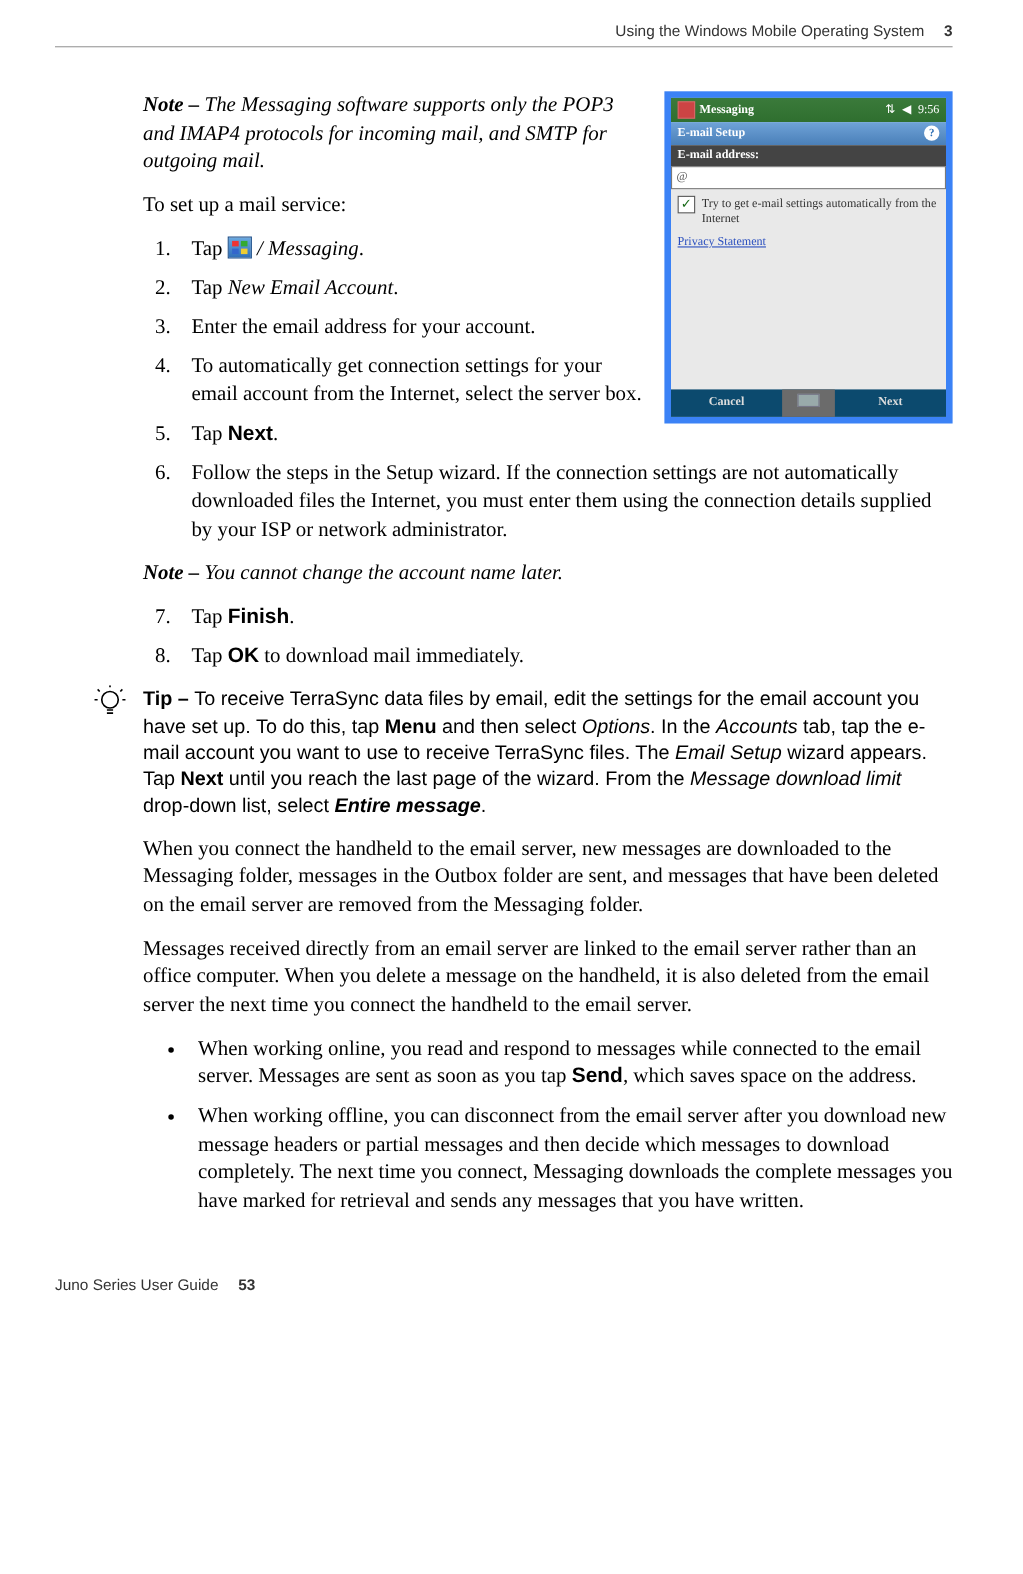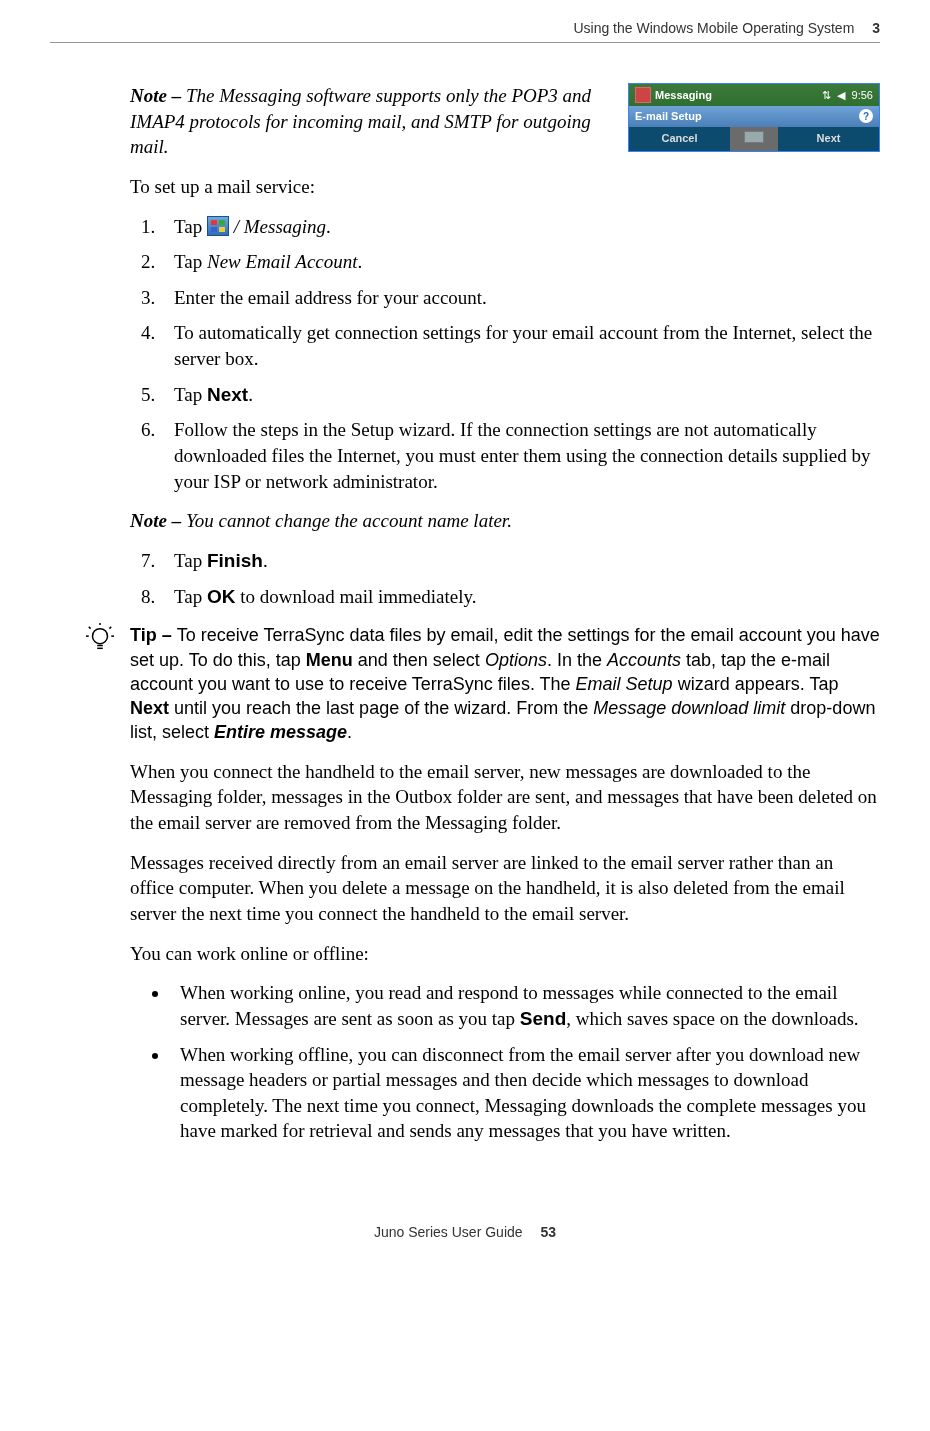--- a/index.html
+++ b/index.html
@@ -4,21 +4,21 @@
 <style>
   body {
     margin: 0;
     padding: 0;
     font-family: Georgia, 'Times New Roman', serif;
     color: #000;
     background: #fff;
     width: 930px;
   }
   .page {
-    padding: 20px 50px 30px 50px;
+    padding: 20px 64px 30px 50px;
     box-sizing: border-box;
   }
   .running-header {
     text-align: right;
     font-family: Arial, Helvetica, sans-serif;
     font-size: 14px;
     color: #333;
     padding-bottom: 6px;
     border-bottom: 1px solid #999;
     margin-bottom: 40px;
@@ -41,23 +41,23 @@
     padding-left: 30px;
   }
   ol.steps li {
     padding-left: 14px;
     margin-bottom: 10px;
   }
   .float-shot {
     float: right;
     width: 250px;
     margin: 0 0 10px 18px;
-    font-family: Liberation Sans, sans-serif;
+    font-family: Liberation Serif, serif;
     font-size: 11px;
-    border: 1px solid #3b82f6;
+    border: 6px solid #3b82f6;
     color: #333;
   }
   .wm-title {
     background: linear-gradient(#3b7a3b,#2f6f2f);
     color: #fff;
     padding: 3px 6px;
     display: flex;
     align-items: center;
     justify-content: space-between;
   }
@@ -124,23 +124,23 @@
   }
   .win-icon::before{
     content:"";position:absolute;left:3px;top:3px;width:14px;height:12px;
     background:
       linear-gradient(#e33,#e33) 0 0/6px 5px no-repeat,
       linear-gradient(#3a3,#3a3) 8px 0/6px 5px no-repeat,
       linear-gradient(#36c,#36c) 0 7px/6px 5px no-repeat,
       linear-gradient(#ec3,#ec3) 8px 7px/6px 5px no-repeat;
   }
   .footer {
-    text-align:center;
+    text-align:left;
     font-family: Arial, Helvetica, sans-serif;
-    font-size:14px;color:#333;margin-top:80px;
+    font-size:14px;color:#333;margin-top:56px;
   }
   .footer .pno { font-weight:bold; margin-left:14px; }
   em.serif-ital { font-style: italic; }
 </style>
 </head>
 <body>
 
 <div class="page">
   <div class="running-header">
     <span>Using the Windows Mobile Operating System</span>
@@ -157,20 +157,30 @@
         </span>
         <span class="tright">
           <span>⇅</span>
           <span>◀</span>
           <span>9:56</span>
         </span>
       </div>
       <div class="wm-sub">
         <span>E-mail Setup</span>
         <span class="wm-help">?</span>
+      </div>
+      <div class="wm-body">
+        <div class="wm-label">E-mail address:</div>
+        <div class="wm-input">@</div>
+        <div class="wm-check">
+          <div class="wm-checkbox">✓</div>
+          <div>Try to get e-mail settings automatically from the Internet</div>
+        </div>
+        <div class="wm-link">Privacy Statement</div>
+        <div class="wm-blank"></div>
       </div>
       <div class="wm-footer">
         <div>Cancel</div>
         <div class="mid"><span class="wm-kbd"></span></div>
         <div>Next</div>
       </div>
     </div>
 
 
     <p class="note-line">
@@ -222,25 +232,24 @@
           <line x1="28" y1="14" x2="31" y2="14"></line>
         </svg>
       </div>
       <div>
         <span class="tip-label">Tip – </span><span>To receive TerraSync data files by email, edit the settings for the email account you have set up. To do this, tap </span><b>Menu</b><span> and then select </span><i>Options</i><span>. In the </span><i>Accounts</i><span> tab, tap the e-mail account you want to use to receive TerraSync files. The </span><i>Email Setup</i><span> wizard appears. Tap </span><b>Next</b><span> until you reach the last page of the wizard. From the </span><i>Message download limit</i><span> drop-down list, select </span><b><i>Entire message</i></b><span>.</span>
       </div>
     </div>
 
     <p>When you connect the handheld to the email server, new messages are downloaded to the Messaging folder, messages in the Outbox folder are sent, and messages that have been deleted on the email server are removed from the Messaging folder.</p>
     <p>Messages received directly from an email server are linked to the email server rather than an office computer. When you delete a message on the handheld, it is also deleted from the email server the next time you connect the handheld to the email server.</p>
-    <p>You can work online or offline:</p>
 
     <ul class="bullets">
       <li>
-        <span>When working online, you read and respond to messages while connected to the email server. Messages are sent as soon as you tap </span><span class="sans-b">Send</span><span>, which saves space on the downloads.</span>
+        <span>When working online, you read and respond to messages while connected to the email server. Messages are sent as soon as you tap </span><span class="sans-b">Send</span><span>, which saves space on the address.</span>
       </li>
       <li>When working offline, you can disconnect from the email server after you download new message headers or partial messages and then decide which messages to download completely. The next time you connect, Messaging downloads the complete messages you have marked for retrieval and sends any messages that you have written.</li>
     </ul>
 
   </div>
 
   <div class="footer">
     <span>Juno Series User Guide</span>
     <span class="pno">53</span>
   </div>

